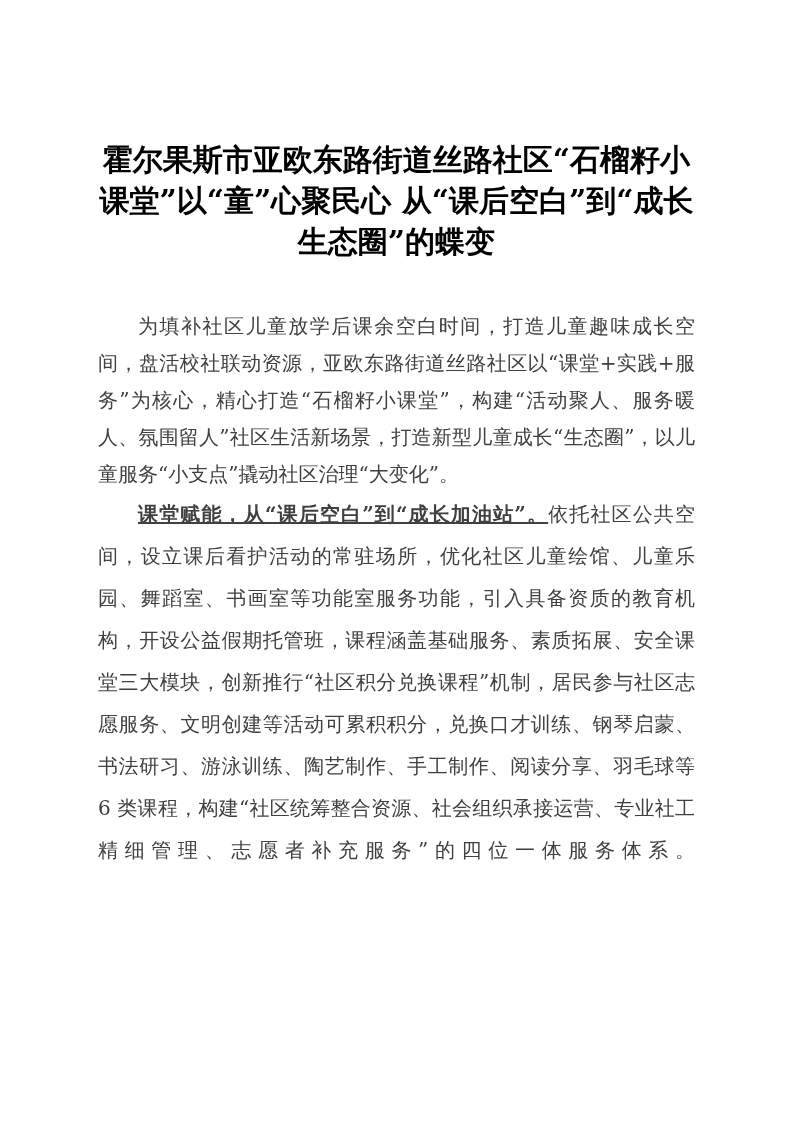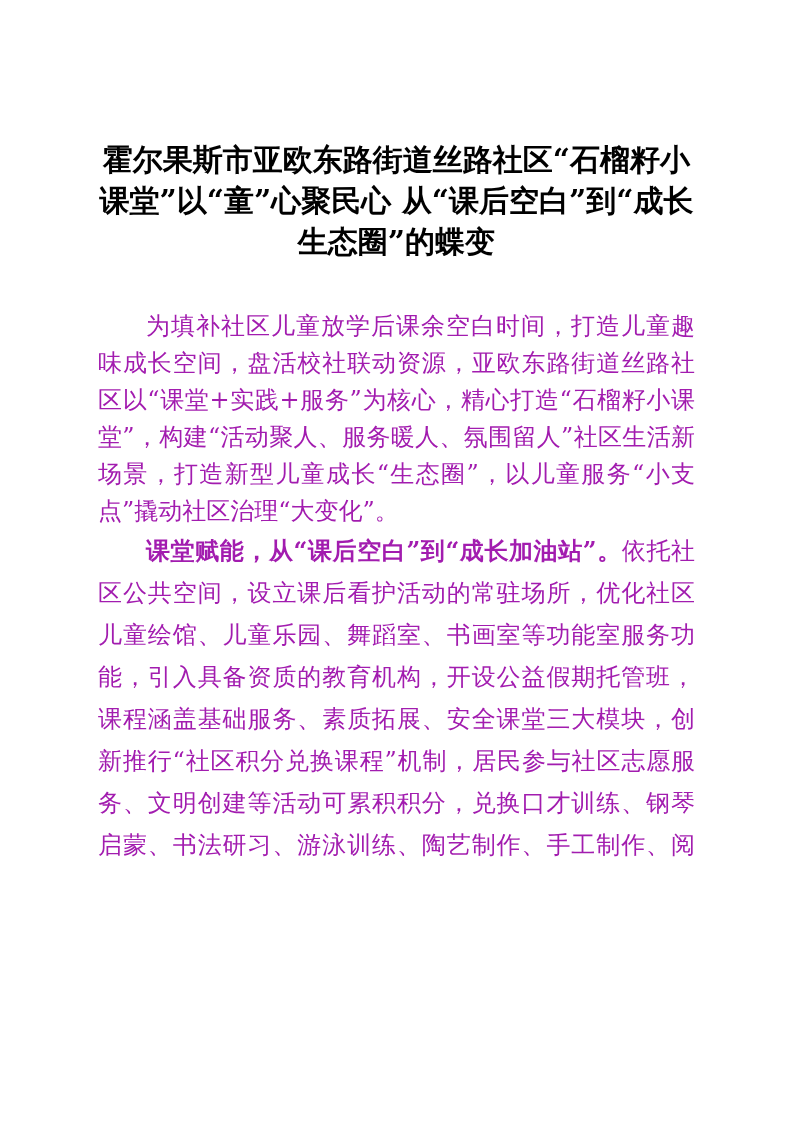--- a/index.html
+++ b/index.html
@@ -25,35 +25,36 @@
     font-family: "DejaVu Serif", serif;
     font-size: 30px;
     line-height: 41px;
     font-weight: bold;
     text-align: center;
     color: #000000;
   }
   .para {
     margin: 0;
     font-family: "DejaVu Serif", serif;
-    font-size: 24px;
-    color: #a21caf;
+    font-size: 20px;
+    color: #404040;
     text-align: justify;
     text-indent: 2em;
   }
   .para-intro {
     line-height: 37px;
   }
   .para-classroom {
     line-height: 42px;
     
     text-align-last: justify;
   }
   .para-lead {
     font-weight: bold;
+    text-decoration: underline;
   }
 </style>
 </head>
 <body>
 
 <div class="page">
   <div class="content">
 
     <h1 class="doc-title">霍尔果斯市亚欧东路街道丝路社区“石榴籽小课堂”以“童”心聚民心 从“课后空白”到“成长生态圈”的蝶变</h1>
 

